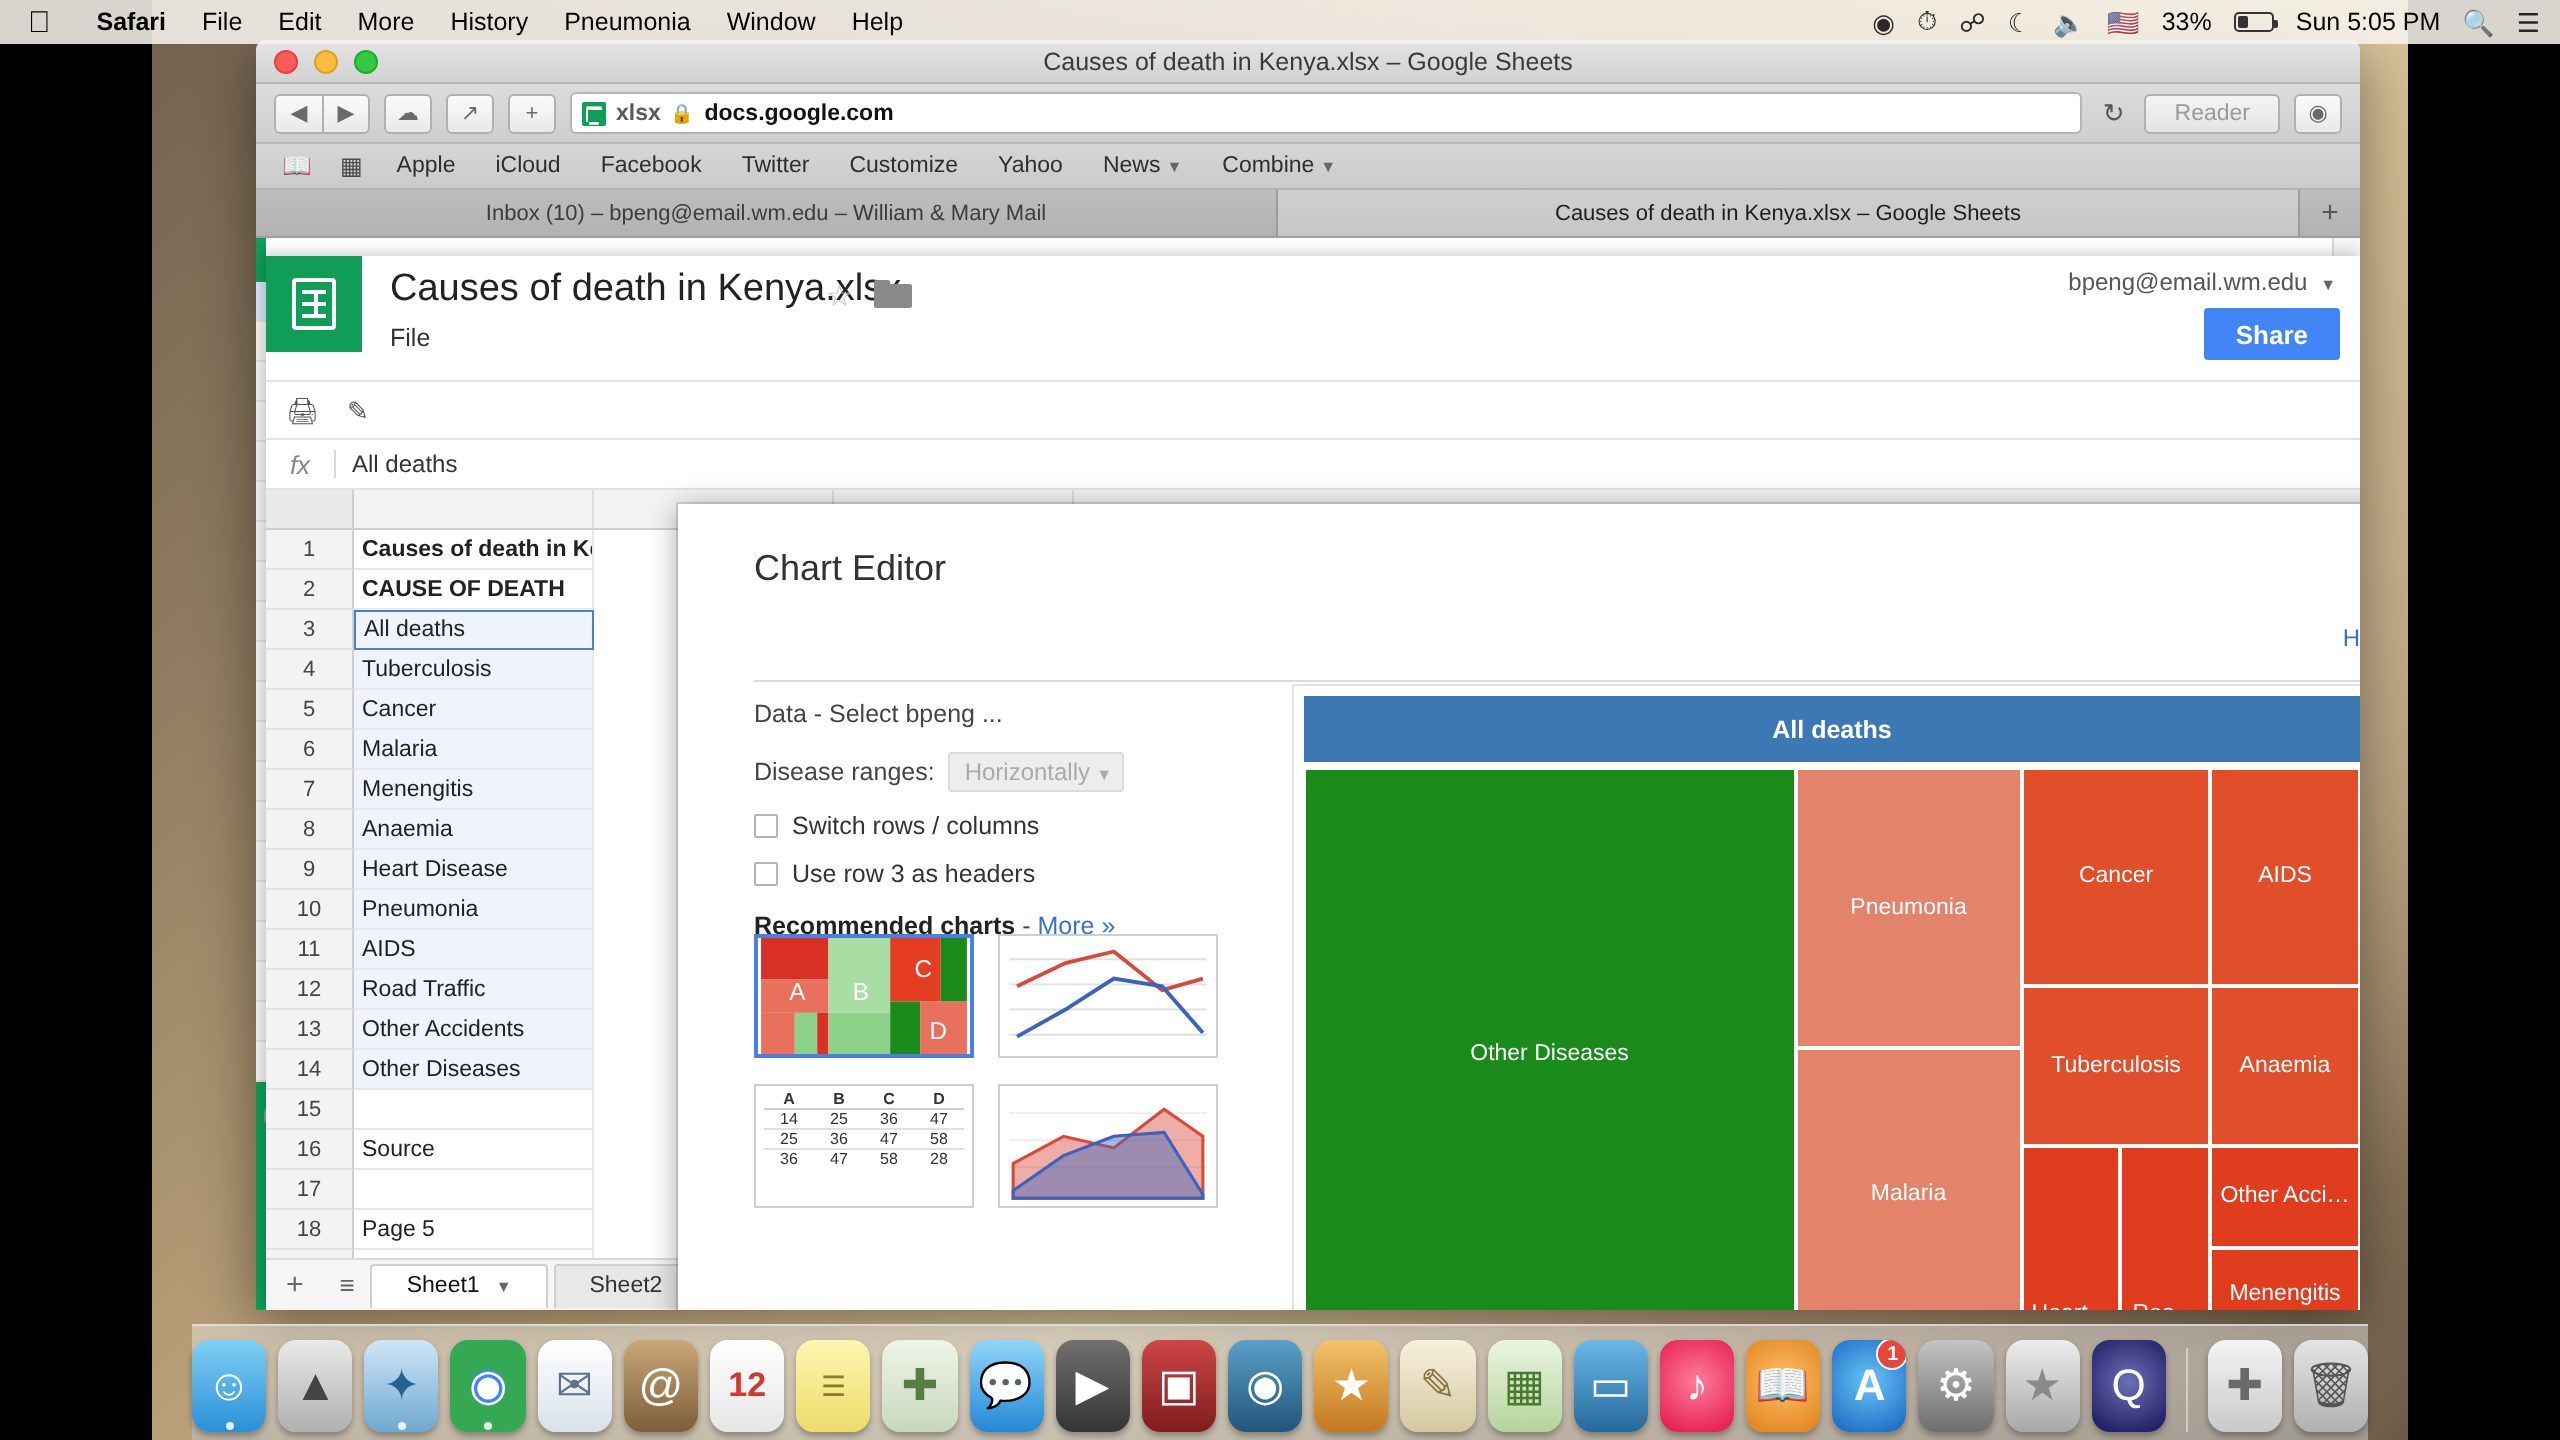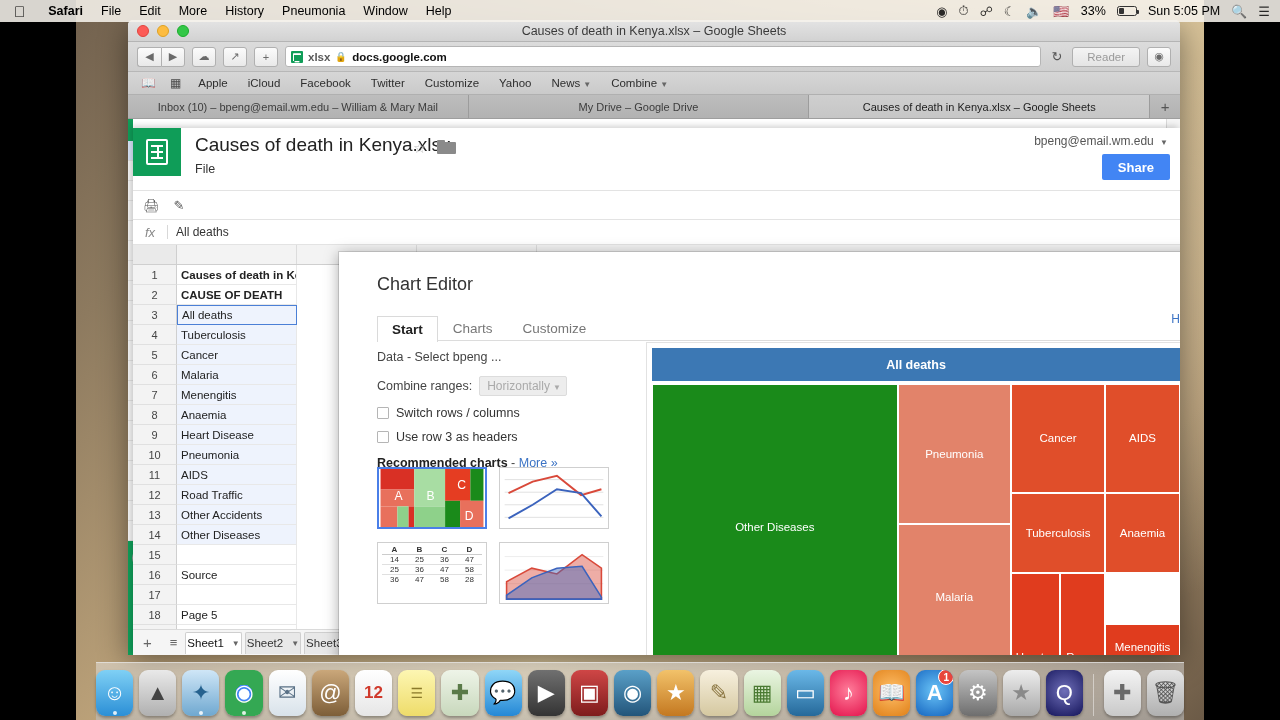--- a/index.html
+++ b/index.html
@@ -221,21 +221,21 @@
   .grow.sel .cell{background:#eef3fd;}
   .grow.sel.first .cell{border:1px solid #4a7fd6;}
 
   #gs-bottom {
     position:absolute; left:0; bottom:0; width:1047px; height:26px; background:#f5f5f5;
     border-top:1px solid #dadada; display:flex; align-items:center; font-size:11.5px; color:#444;
   }
   #gs-bottom .addsheet{ padding:0 10px; font-size:15px; color:#666;}
   #gs-bottom .allsheets{ padding:0 8px; font-size:13px; color:#666;}
   .sheettab {
-    height:22px; padding:0 1px; margin-right:3px; background:#e8e8e8;
+    height:22px; padding:0 17px; margin-right:3px; background:#e8e8e8;
     border:1px solid #cfcfcf; border-bottom:none; border-radius:2px 2px 0 0;
     display:flex;align-items:center; gap:5px; font-size:11.5px; color:#333;
   }
   .sheettab.active { background:#fff; color:#111;}
   #gs-bottom .flex{flex:1;}
   .savedok { width:15px;height:15px;border-radius:50%;border:1.5px solid #0f9d58;color:#0f9d58;
     display:flex;align-items:center;justify-content:center;font-size:9px;margin-right:60px;}
   .sumbox { margin-right:10px; font-size:11.5px; color:#333; display:flex; align-items:center; gap:4px;}
   .sumbox .updown{font-size:9px;color:#777;}
 
@@ -399,21 +399,20 @@
     <span class="bm">Facebook</span>
     <span class="bm">Twitter</span>
     <span class="bm">Customize</span>
     <span class="bm">Yahoo</span>
     <span class="bm"><span>News</span><span class="caret">▼</span></span>
     <span class="bm"><span>Combine</span><span class="caret">▼</span></span>
   </div>
 
   <div id="tabbar">
     <div class="tab">Inbox (10) – bpeng@email.wm.edu – William &amp; Mary Mail</div>
-    <div class="tab">My Drive – Google Drive</div>
     <div class="tab active">Causes of death in Kenya.xlsx – Google Sheets</div>
     <div class="tab newtab">+</div>
   </div>
 
   <div id="page">
 
     <div id="backsheet">
       <div class="back-green"></div>
       <div id="back-rows">
         <div class="bsrow sel hdr">
@@ -640,30 +639,25 @@
             <span class="updown">▲▼</span>
           </span>
       </div>
     </div>
 
     <div id="dialog">
 
       <div id="dlg-title">Chart Editor</div>
       <div id="dlg-help">Help</div>
       <div id="dlg-tabline"></div>
-      <div id="dlg-tabs">
-        <div class="t active">Start</div>
-        <div class="t">Charts</div>
-        <div class="t">Customize</div>
-      </div>
 
       <div id="dlg-left">
         <div class="lbl">Data - Select bpeng ...</div>
         <div class="combine-row">
-          <span>Combine ranges:</span>
+          <span>Disease ranges:</span>
           <span class="combine-sel"><span>Horizontally</span><span class="cv">▼</span></span>
         </div>
         <div class="cbrow">
           <span class="cb"></span>
           <span>Switch rows / columns</span>
         </div>
         <div class="cbrow">
           <span class="cb"></span>
           <span>Use row 3 as headers</span>
         </div>
@@ -763,20 +757,21 @@
           <div style="position:absolute;left:0;top:36px;right:0;bottom:0;">
             <div class="tmcell" style="left:0%;top:0%;width:46.5%;height:100%;background:#1a8a1a;">Other Diseases</div>
             <div class="tmcell" style="left:46.5%;top:0%;width:21.5%;height:49%;background:#e2836a;">Pneumonia</div>
             <div class="tmcell" style="left:46.5%;top:49%;width:21.5%;height:51%;background:#e2836a;">Malaria</div>
             <div class="tmcell" style="left:68%;top:0%;width:17.8%;height:38%;background:#e04e2a;">Cancer</div>
             <div class="tmcell" style="left:85.8%;top:0%;width:14.2%;height:38%;background:#e04e2a;">AIDS</div>
             <div class="tmcell" style="left:68%;top:38%;width:17.8%;height:28%;background:#e04e2a;">Tuberculosis</div>
             <div class="tmcell" style="left:85.8%;top:38%;width:14.2%;height:28%;background:#e04e2a;">Anaemia</div>
             <div class="tmcell" style="left:68%;top:66%;width:9.3%;height:34%;background:#e03c1e;align-items:flex-end;padding-bottom:6px;">Heart…</div>
             <div class="tmcell" style="left:77.3%;top:66%;width:8.5%;height:34%;background:#e03c1e;align-items:flex-end;padding-bottom:6px;">Roa…</div>
+            <div class="tmcell" style="left:85.8%;top:66%;width:14.2%;height:18%;background:#e03c1e;">Other Acci…</div>
             <div class="tmcell" style="left:85.8%;top:84%;width:14.2%;height:16%;background:#e03c1e;">Menengitis</div>
           </div>
         </div>
       </div>
     </div>
 
   </div>
 </div>
 
 <div id="dock">

